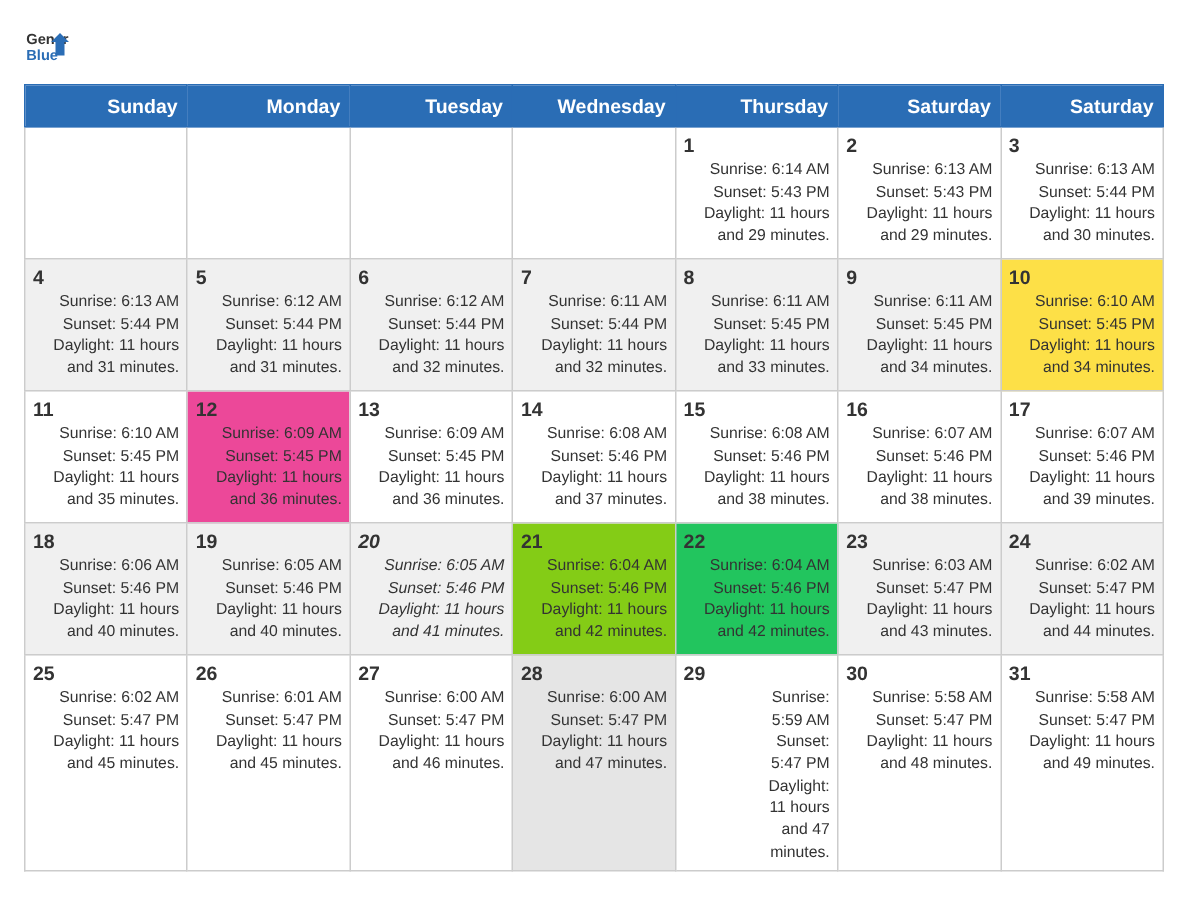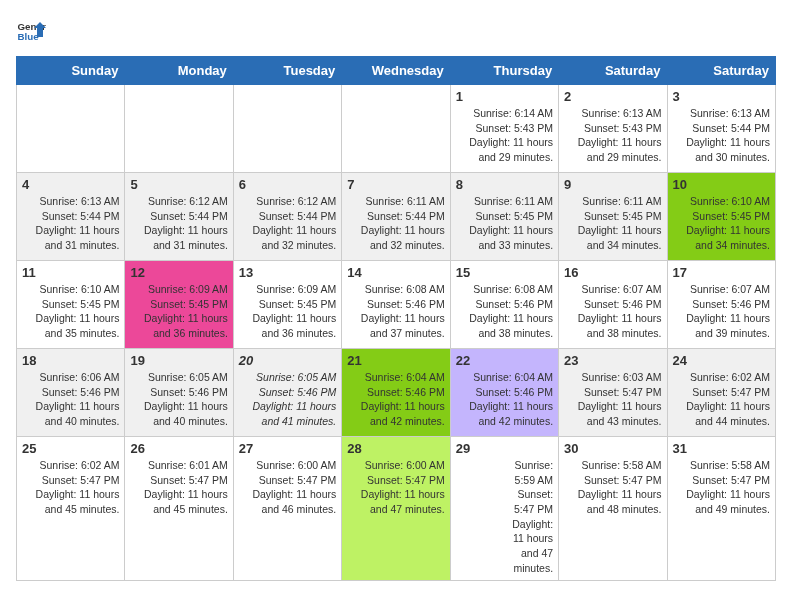--- a/index.html
+++ b/index.html
@@ -177,21 +177,21 @@
 Daylight: 11 hours
 and 33 minutes.</div>
         </td>
         <td style="background: rgb(240, 240, 240);">
           <div class="day-number">9</div>
           <div class="day-info" style="white-space: pre-line;">Sunrise: 6:11 AM
 Sunset: 5:45 PM
 Daylight: 11 hours
 and 34 minutes.</div>
         </td>
-        <td style="background: #84cc16; margin-top: 38px;">
+        <td style="background: #fde047; margin-top: 38px;">
           <div class="day-number">10</div>
           <div class="day-info" style="white-space: pre-line;">Sunrise: 6:10 AM
 Sunset: 5:45 PM
 Daylight: 11 hours
 and 34 minutes.</div>
         </td>
       </tr>
       <tr>
         <td style="background: rgb(255, 255, 255);">
           <div class="day-number">11</div>
@@ -265,21 +265,21 @@
 Daylight: 11 hours
 and 41 minutes.</div>
         </td>
         <td style="background: #84cc16;">
           <div class="day-number">21</div>
           <div class="day-info" style="white-space: pre-line;">Sunrise: 6:04 AM
 Sunset: 5:46 PM
 Daylight: 11 hours
 and 42 minutes.</div>
         </td>
-        <td style="background: #c4b5fd;">
+        <td style="background: #22c55e;">
           <div class="day-number">22</div>
           <div class="day-info" style="white-space: pre-line;">Sunrise: 6:04 AM
 Sunset: 5:46 PM
 Daylight: 11 hours
 and 42 minutes.</div>
         </td>
         <td style="background: rgb(240, 240, 240);">
           <div class="day-number">23</div>
           <div class="day-info" style="white-space: pre-line;">Sunrise: 6:03 AM
 Sunset: 5:47 PM
@@ -309,21 +309,21 @@
 Daylight: 11 hours
 and 45 minutes.</div>
         </td>
         <td style="background: rgb(255, 255, 255);">
           <div class="day-number">27</div>
           <div class="day-info" style="white-space: pre-line;">Sunrise: 6:00 AM
 Sunset: 5:47 PM
 Daylight: 11 hours
 and 46 minutes.</div>
         </td>
-        <td style="background: #bef264; margin-top: 36px;">
+        <td style="background: #e5e5e5; margin-top: 36px;">
           <div class="day-number">28</div>
           <div class="day-info" style="white-space: pre-line;">Sunrise: 6:00 AM
 Sunset: 5:47 PM
 Daylight: 11 hours
 and 47 minutes.</div>
         </td>
         <td style="background: rgb(255, 255, 255);">
           <div class="day-number">29</div>
           <div class="day-info" style="white-space: pre-line; margin-left: 44px;">Sunrise: 5:59 AM
 Sunset: 5:47 PM

